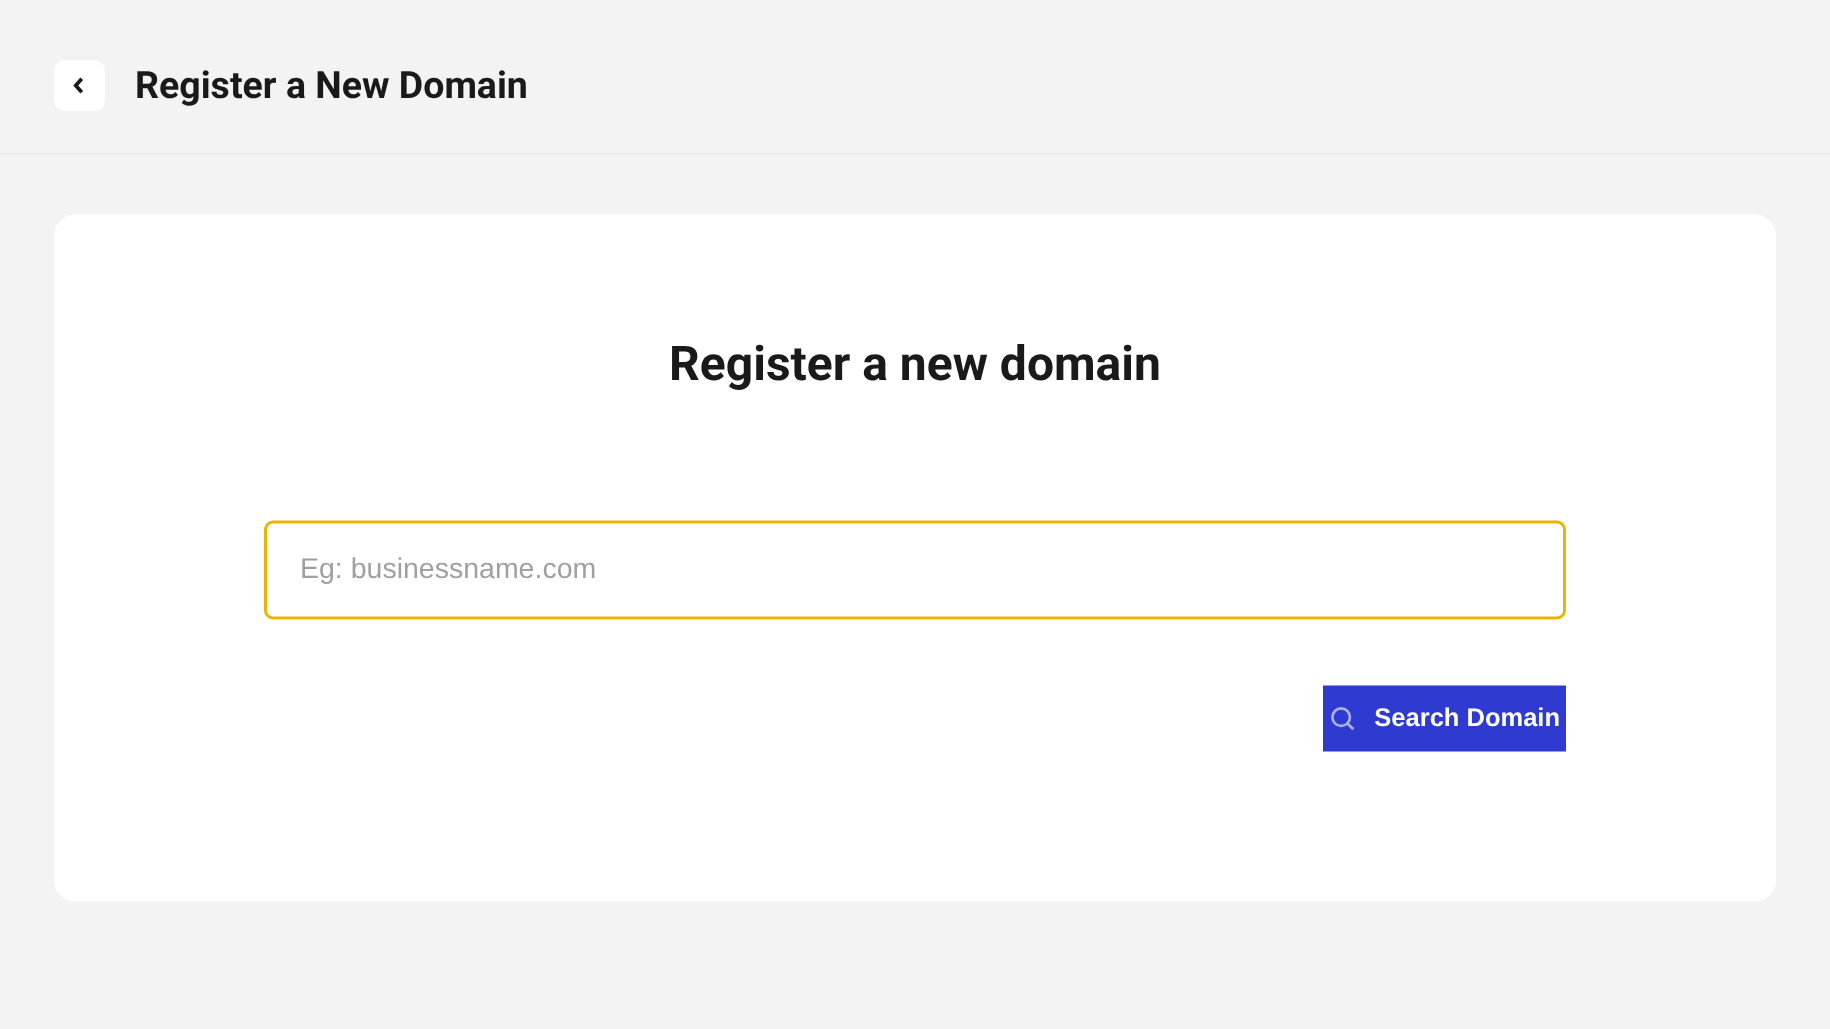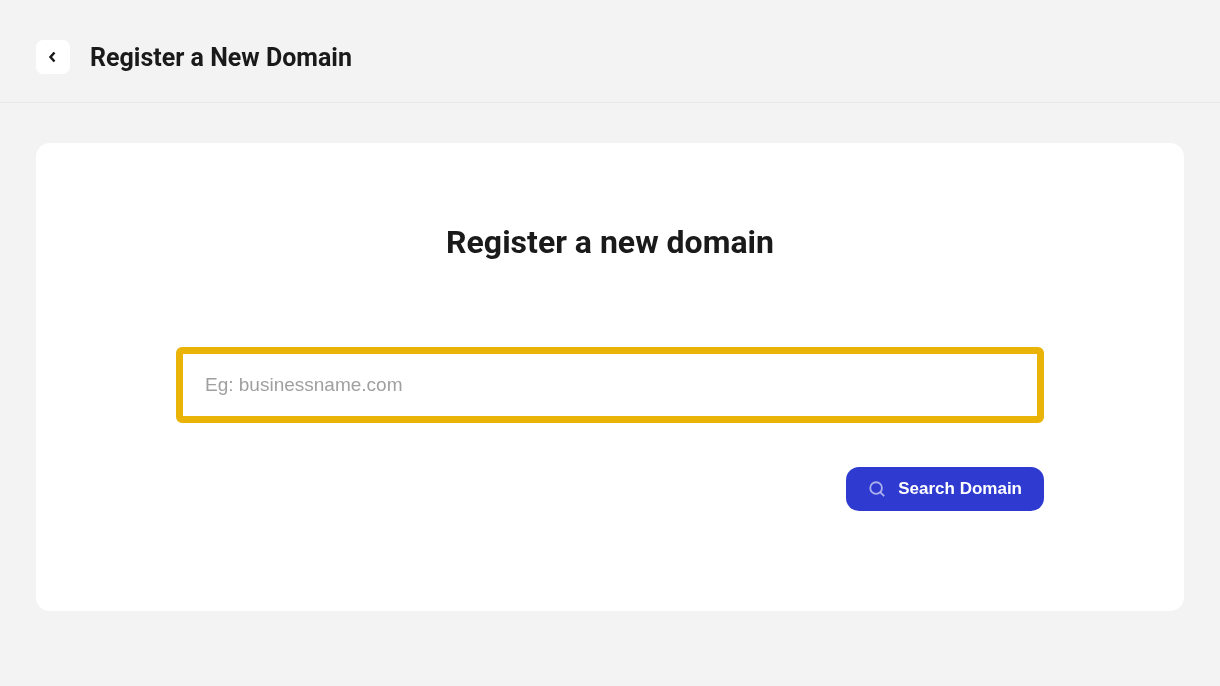--- a/index.html
+++ b/index.html
@@ -54,44 +54,44 @@
       text-align: center;
       font-size: 32px;
       font-weight: 700;
       color: #1a1a1a;
       margin-bottom: 86px;
     }
     .domain-input {
       width: 100%;
       font-size: 19px;
       padding: 20px 22px;
-      border: 7px solid #eab308;
+      border: 2px solid #eab308;
       border-radius: 6px;
       color: #333;
       outline: none;
     }
     .domain-input::placeholder {
       color: #a0a0a0;
     }
     .actions {
       display: flex;
       justify-content: flex-end;
       margin-top: 44px;
     }
     .search-btn {
       display: inline-flex;
       align-items: center;
       gap: 12px;
       background: #2f3bd0;
       color: #ffffff;
       border: none;
-      border-radius: 13px;
+      border-radius: 0;
       font-size: 17px;
       font-weight: 600;
-      padding: 12px 22px;
+      padding: 12px 4px;
       cursor: pointer;
     }
     .search-btn svg {
       width: 18px;
       height: 18px;
       stroke: rgba(255,255,255,0.6);
       stroke-width: 2;
       fill: none;
     }
   </style>

